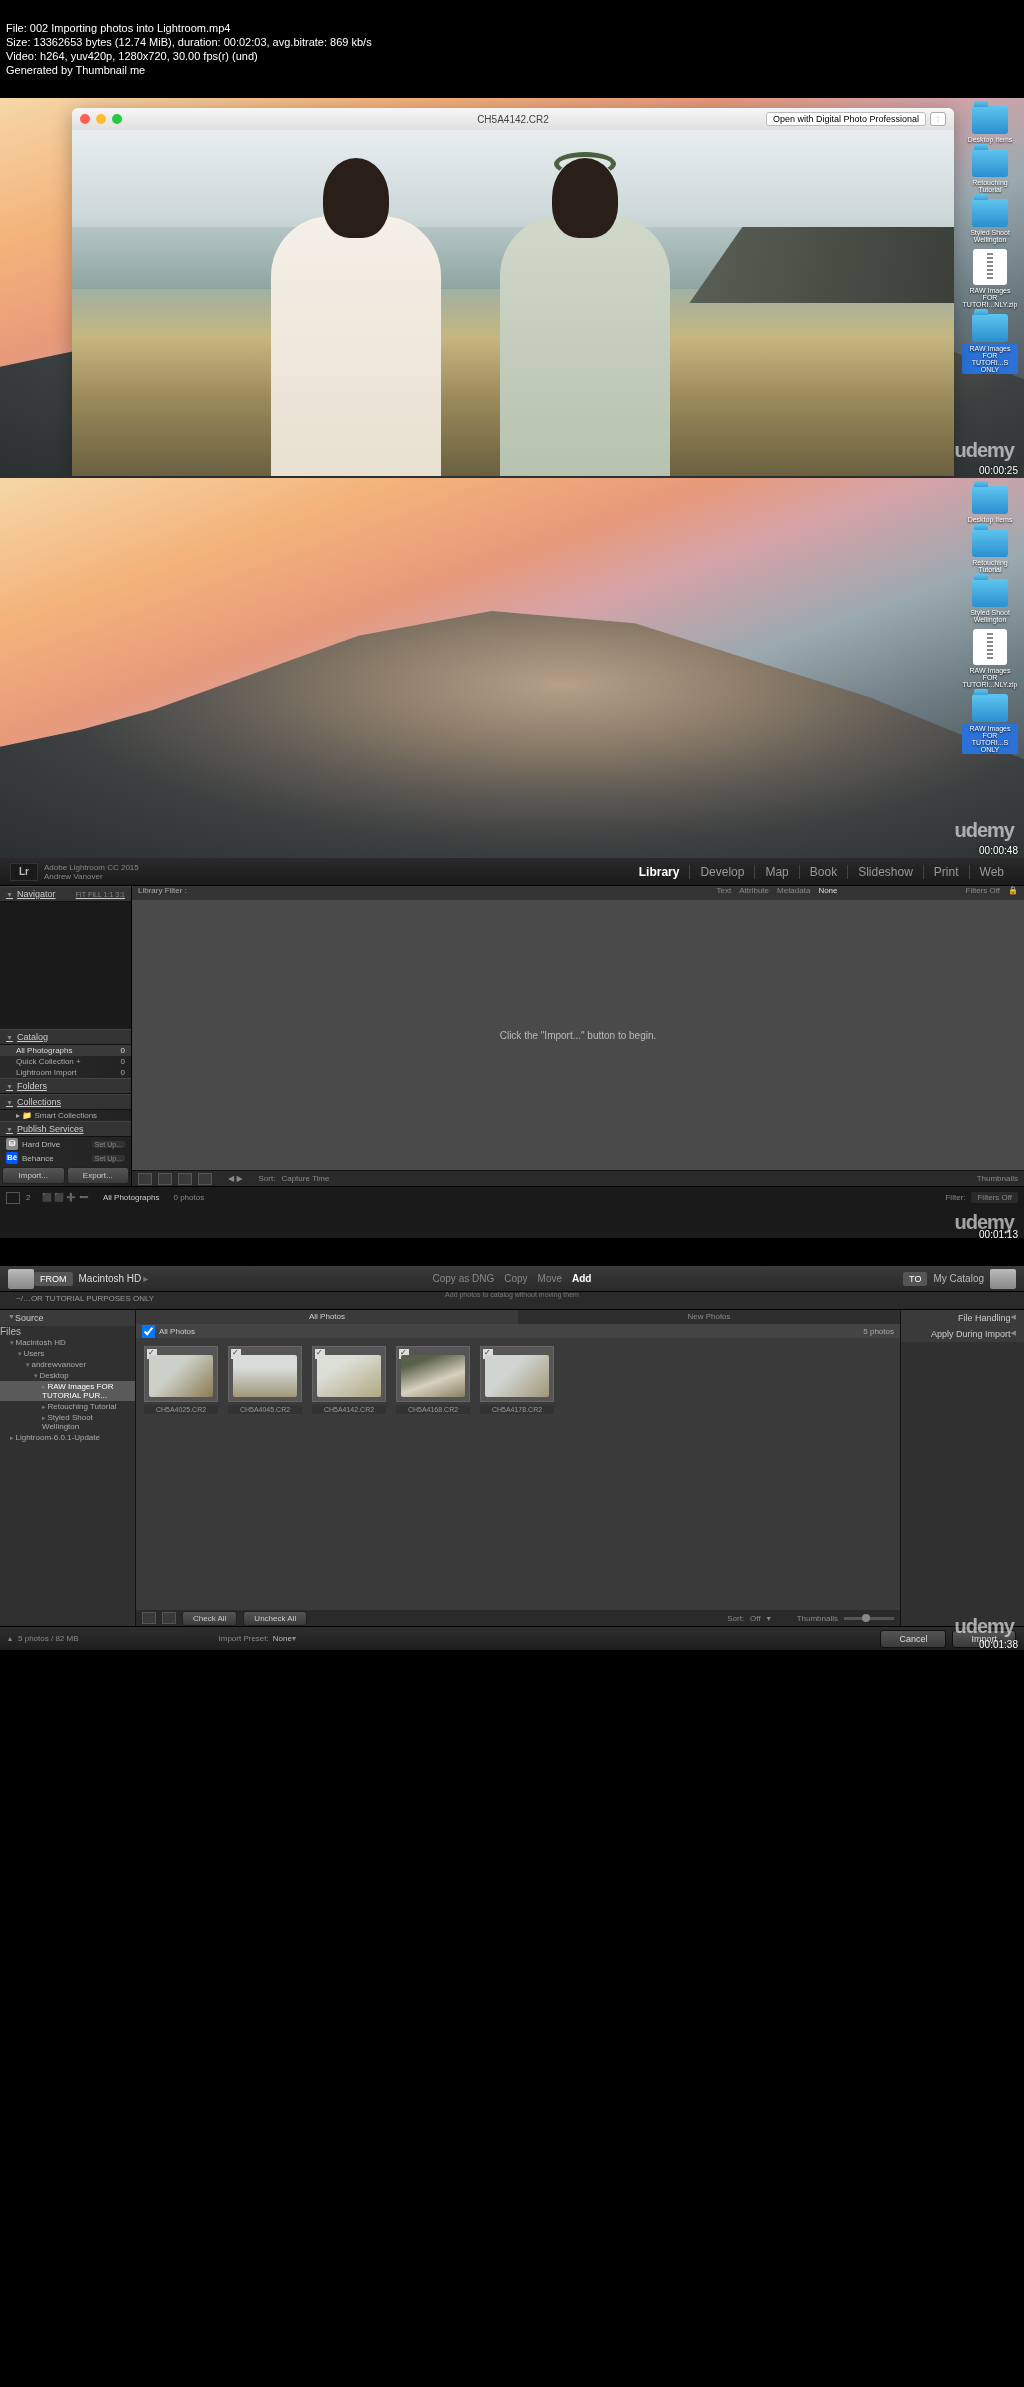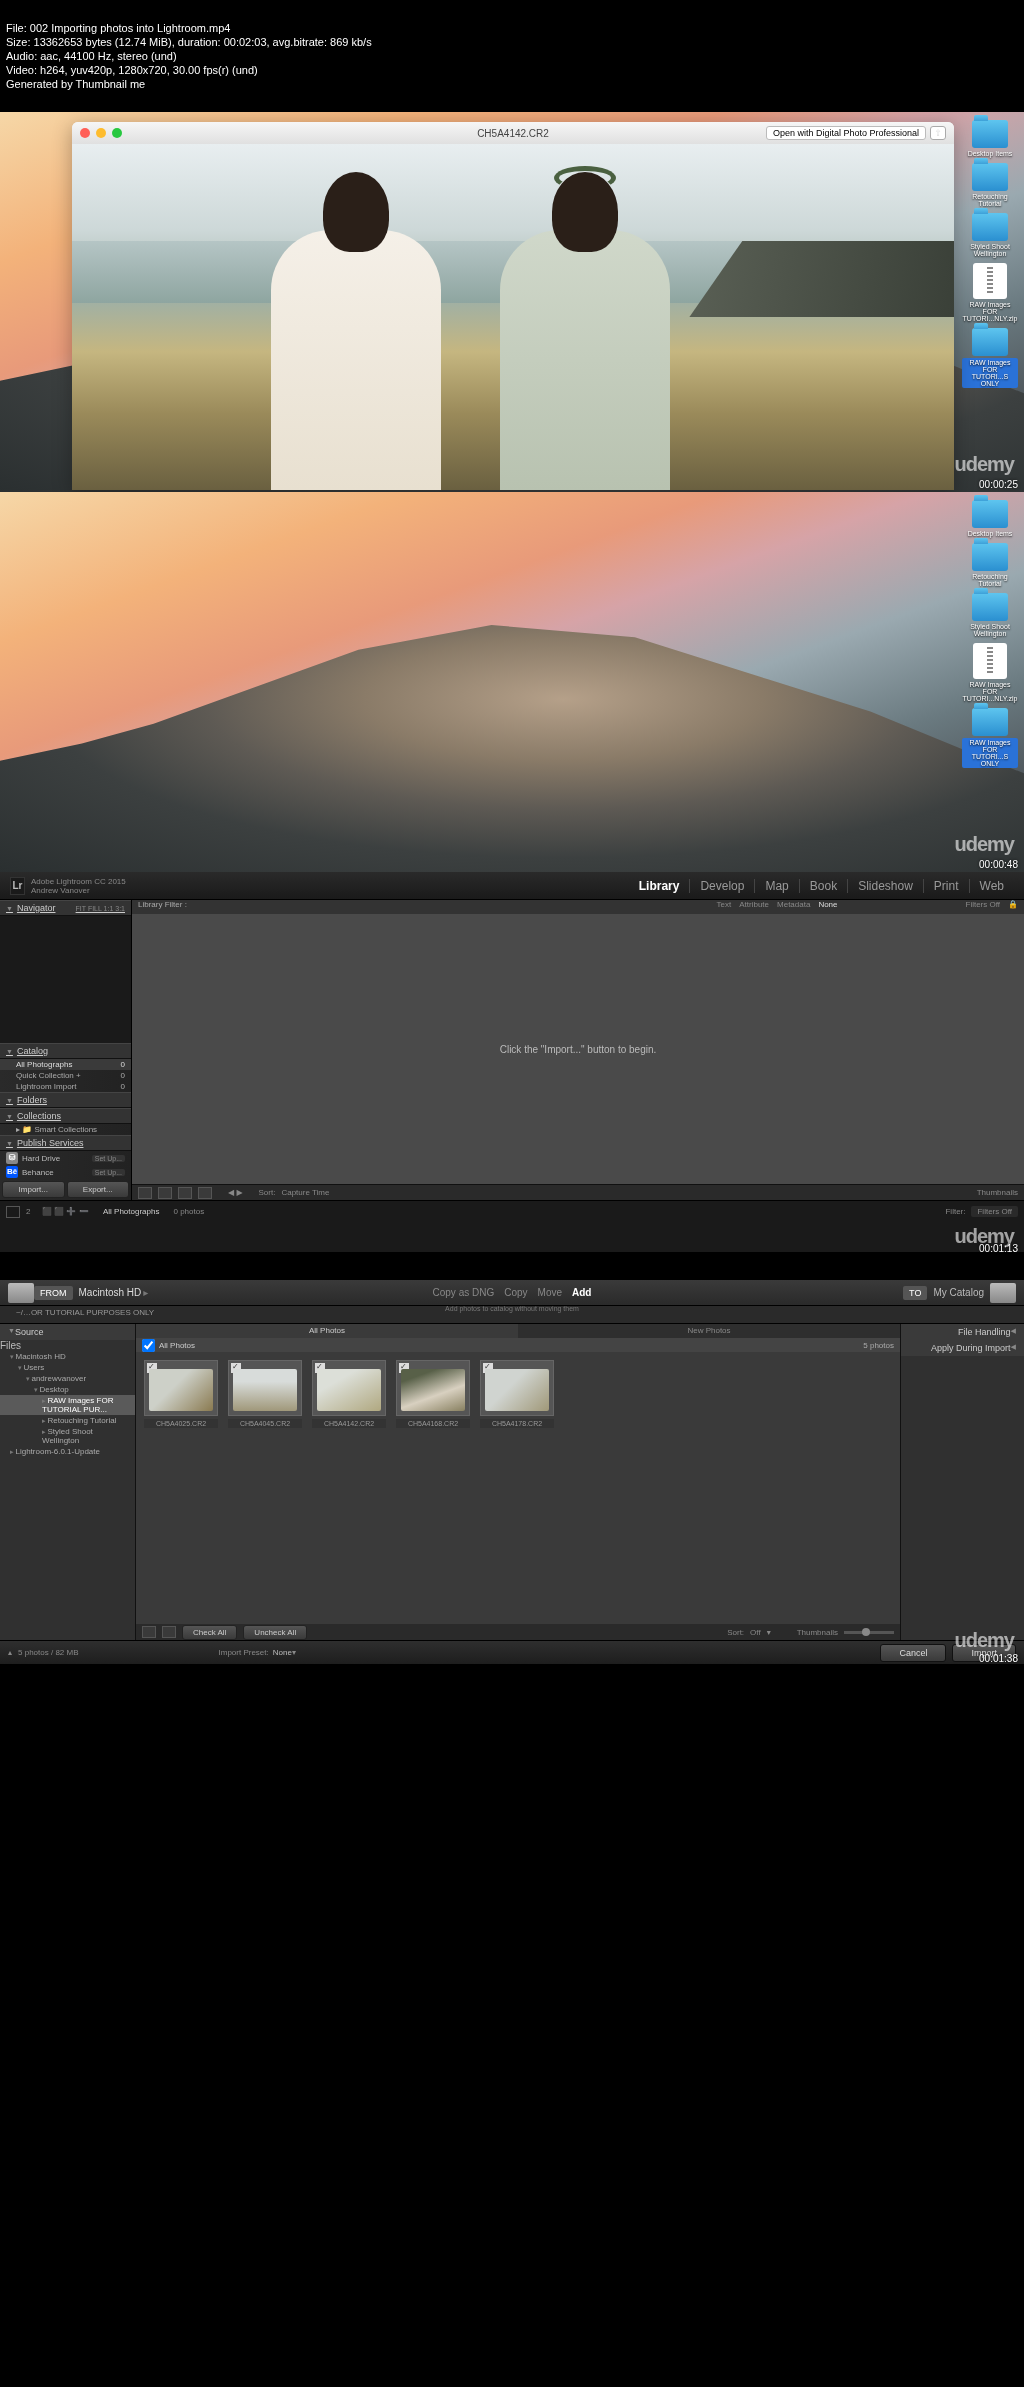--- a/index.html
+++ b/index.html
@@ -47,21 +47,21 @@
 .figure .head{width:48px;height:58px;border-radius:50% 50% 45% 45%;background:#d8b090;margin:0 auto;}
 .figure .hair{position:absolute;top:-6px;left:50%;transform:translateX(-50%);width:66px;height:80px;border-radius:50% 50% 40% 40%;background:#2a1f18;}
 .figure .body{height:260px;border-radius:60px 60px 0 0;margin:-6px auto 0;}
 .fig1{left:22%;}.fig1 .body{width:170px;background:linear-gradient(#f5f0e8,#e8e0d0);}
 .fig2{left:48%;}.fig2 .body{width:170px;background:linear-gradient(#d0d8ca,#b8c2b0);}
 .fig2 .wreath{position:absolute;top:-12px;left:50%;transform:translateX(-50%);width:62px;height:24px;border:5px solid #4a6040;border-bottom-color:transparent;border-radius:50%;}
 
 
 .lr { position:relative; height:380px; background:#1a1a1a; color:#bbb; font-size:10px; }
 .lr-top { height:28px; background:linear-gradient(#2a2a2a,#1a1a1a); display:flex; align-items:center; padding:0 10px; border-bottom:1px solid #000; }
-.lr-logo { width:15px;height:18px;background:#1a1a1a;border:1px solid #333;margin-right:6px;font-size:10px;line-height:16px;text-align:center;color:#bbb;font-weight:bold; }
+.lr-logo { width:28px;height:18px;background:#1a1a1a;border:1px solid #333;margin-right:6px;font-size:10px;line-height:16px;text-align:center;color:#bbb;font-weight:bold; }
 .lr-top .appinfo{font-size:8px;line-height:9px;color:#888;}
 .lr-modules { margin-left:auto; display:flex; gap:0; font-size:12px; }
 .lr-modules span{ padding:0 10px; color:#999; border-left:1px solid #444; cursor:pointer; }
 .lr-modules span:first-child{border:0;}
 .lr-modules .active{ color:#fff; font-weight:bold; }
 
 .lr-body { display:flex; height:300px; }
 .lr-left { width:132px; background:linear-gradient(90deg,#2a2a2a,#222); border-right:1px solid #000; display:flex; flex-direction:column; overflow:hidden;}
 .lr-panel-hdr { background:#333; padding:2px 6px; font-size:9px; color:#ccc; border-top:1px solid #444; border-bottom:1px solid #111; display:flex;align-items:center;text-decoration:underline; }
 .lr-panel-hdr::before{content:'▼';font-size:7px;margin-right:4px;color:#888;}
@@ -145,21 +145,20 @@
 .imp-foot button{ font-size:9px; padding:3px 18px; background:linear-gradient(#555,#3a3a3a); border:1px solid #111; color:#ddd; border-radius:3px; }
 .imp .udemy{right:10px;bottom:12px;}
 .imp .timecode{bottom:0;}
 </style>
 </head>
 <body>
 
 <div class="meta-block">
   <div>File: 002 Importing photos into Lightroom.mp4</div>
   <div>Size: 13362653 bytes (12.74 MiB), duration: 00:02:03, avg.bitrate: 869 kb/s</div>
-  <div>Audio: aac, 44100 Hz, stereo (und)</div>
   <div>Video: h264, yuv420p, 1280x720, 30.00 fps(r) (und)</div>
   <div>Generated by Thumbnail me</div>
 </div>
 
 <div class="shot" style="height:380px">
   <div class="sky"></div>
   <div class="mountain"></div>
   <div class="desk-icons">
     <div class="di"><div class="folder"></div><span>Desktop Items</span></div>
     <div class="di"><div class="folder"></div><span>Retouching Tutorial</span></div>

